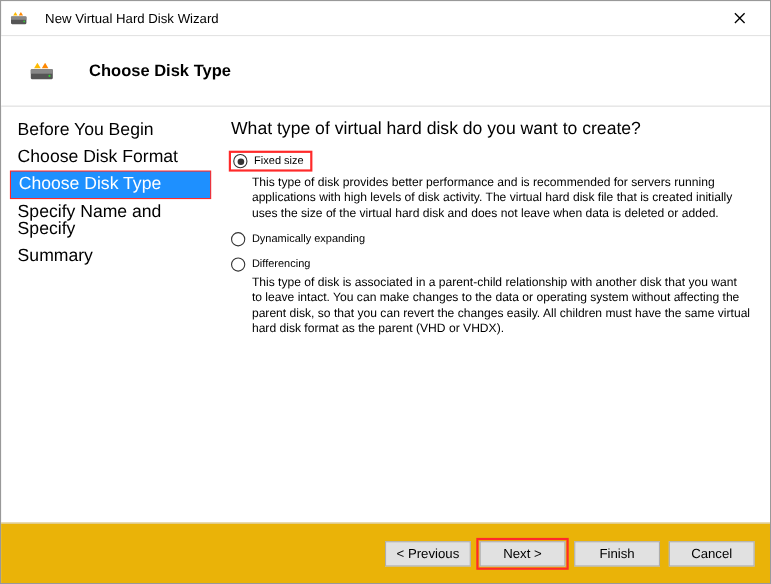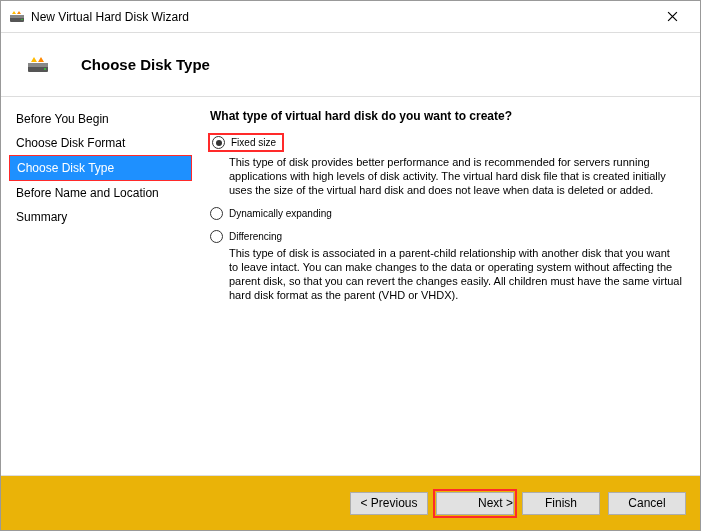--- a/index.html
+++ b/index.html
@@ -19,21 +19,21 @@
     display: flex;
     align-items: center;
     padding: 0 8px;
     border-bottom: 1px solid #ddd;
   }
   .titlebar .icon-slot {
     width: 16px; height: 16px;
     display: flex; align-items: center; justify-content: center;
     margin-right: 6px;
   }
-  .titlebar-title { font-size: 12px; }
+  .titlebar-title { font-size: 12px; margin-left: 10px; }
   .titlebar-close {
     margin-left: auto;
     width: 40px;
     height: 32px;
     display: flex;
     align-items: center;
     justify-content: center;
     cursor: pointer;
   }
   .header {
@@ -58,40 +58,39 @@
     display: flex;
     height: 378px;
   }
   .sidebar {
     width: 195px;
     padding: 10px 4px 10px 8px;
   }
   .sidebar-item {
     padding: 3px 6px;
     cursor: pointer;
-    font-size: 12px;
+    font-size: 16px;
     line-height: 16px;
     border: 1px solid transparent;
   }
   .sidebar-item.selected-highlight {
     border: 2px solid #ff2a2a;
     padding: 2px 5px;
   }
   .sidebar-item.selected {
     background: #1e90ff;
     color: #fff;
   }
   .content {
     flex: 1;
     padding: 12px 18px 10px 14px;
   }
   .prompt {
-    font-size: 12px;
+    font-size: 16px;
     margin-bottom: 10px;
-    font-weight: bold;
   }
   .option {
     margin-bottom: 10px;
   }
   .option-row {
     display: flex;
     align-items: center;
     gap: 6px;
     cursor: pointer;
   }
@@ -142,21 +141,20 @@
     background: #e1e1e1;
     font-size: 12px;
     display: flex;
     align-items: center;
     justify-content: center;
     cursor: pointer;
   }
   .btn.highlight {
     outline: 2px solid #ff2a2a;
     outline-offset: 1px;
-    justify-content: flex-end;
   }
   .disk-svg { width:16px; height:12px; }
   .disk-svg-big { width:22px; height:16px; }
 </style>
 </head>
 <body>
 
 <div class="titlebar">
   <div class="icon-slot">
     <svg class="disk-svg" viewBox="0 0 16 12">
@@ -188,21 +186,21 @@
   <div class="header-title">Choose Disk Type</div>
 </div>
 
 <div class="body">
   <div class="sidebar">
     <div class="sidebar-item"><span>Before You Begin</span></div>
     <div class="sidebar-item"><span>Choose Disk Format</span></div>
     <div class="sidebar-item selected-highlight">
         <div class="sidebar-item selected" style="margin:-3px -6px"><span>Choose Disk Type</span></div>
       </div>
-    <div class="sidebar-item"><span>Before Name and Location</span></div>
+    <div class="sidebar-item"><span>Specify Name and Specify</span></div>
     <div class="sidebar-item"><span>Summary</span></div>
   </div>
 
   <div class="content">
     <div class="prompt">What type of virtual hard disk do you want to create?</div>
 
     <div class="option">
       <div class="option-row highlight">
         <div class="radio checked"></div>
         <span class="option-label">Fixed size</span>

